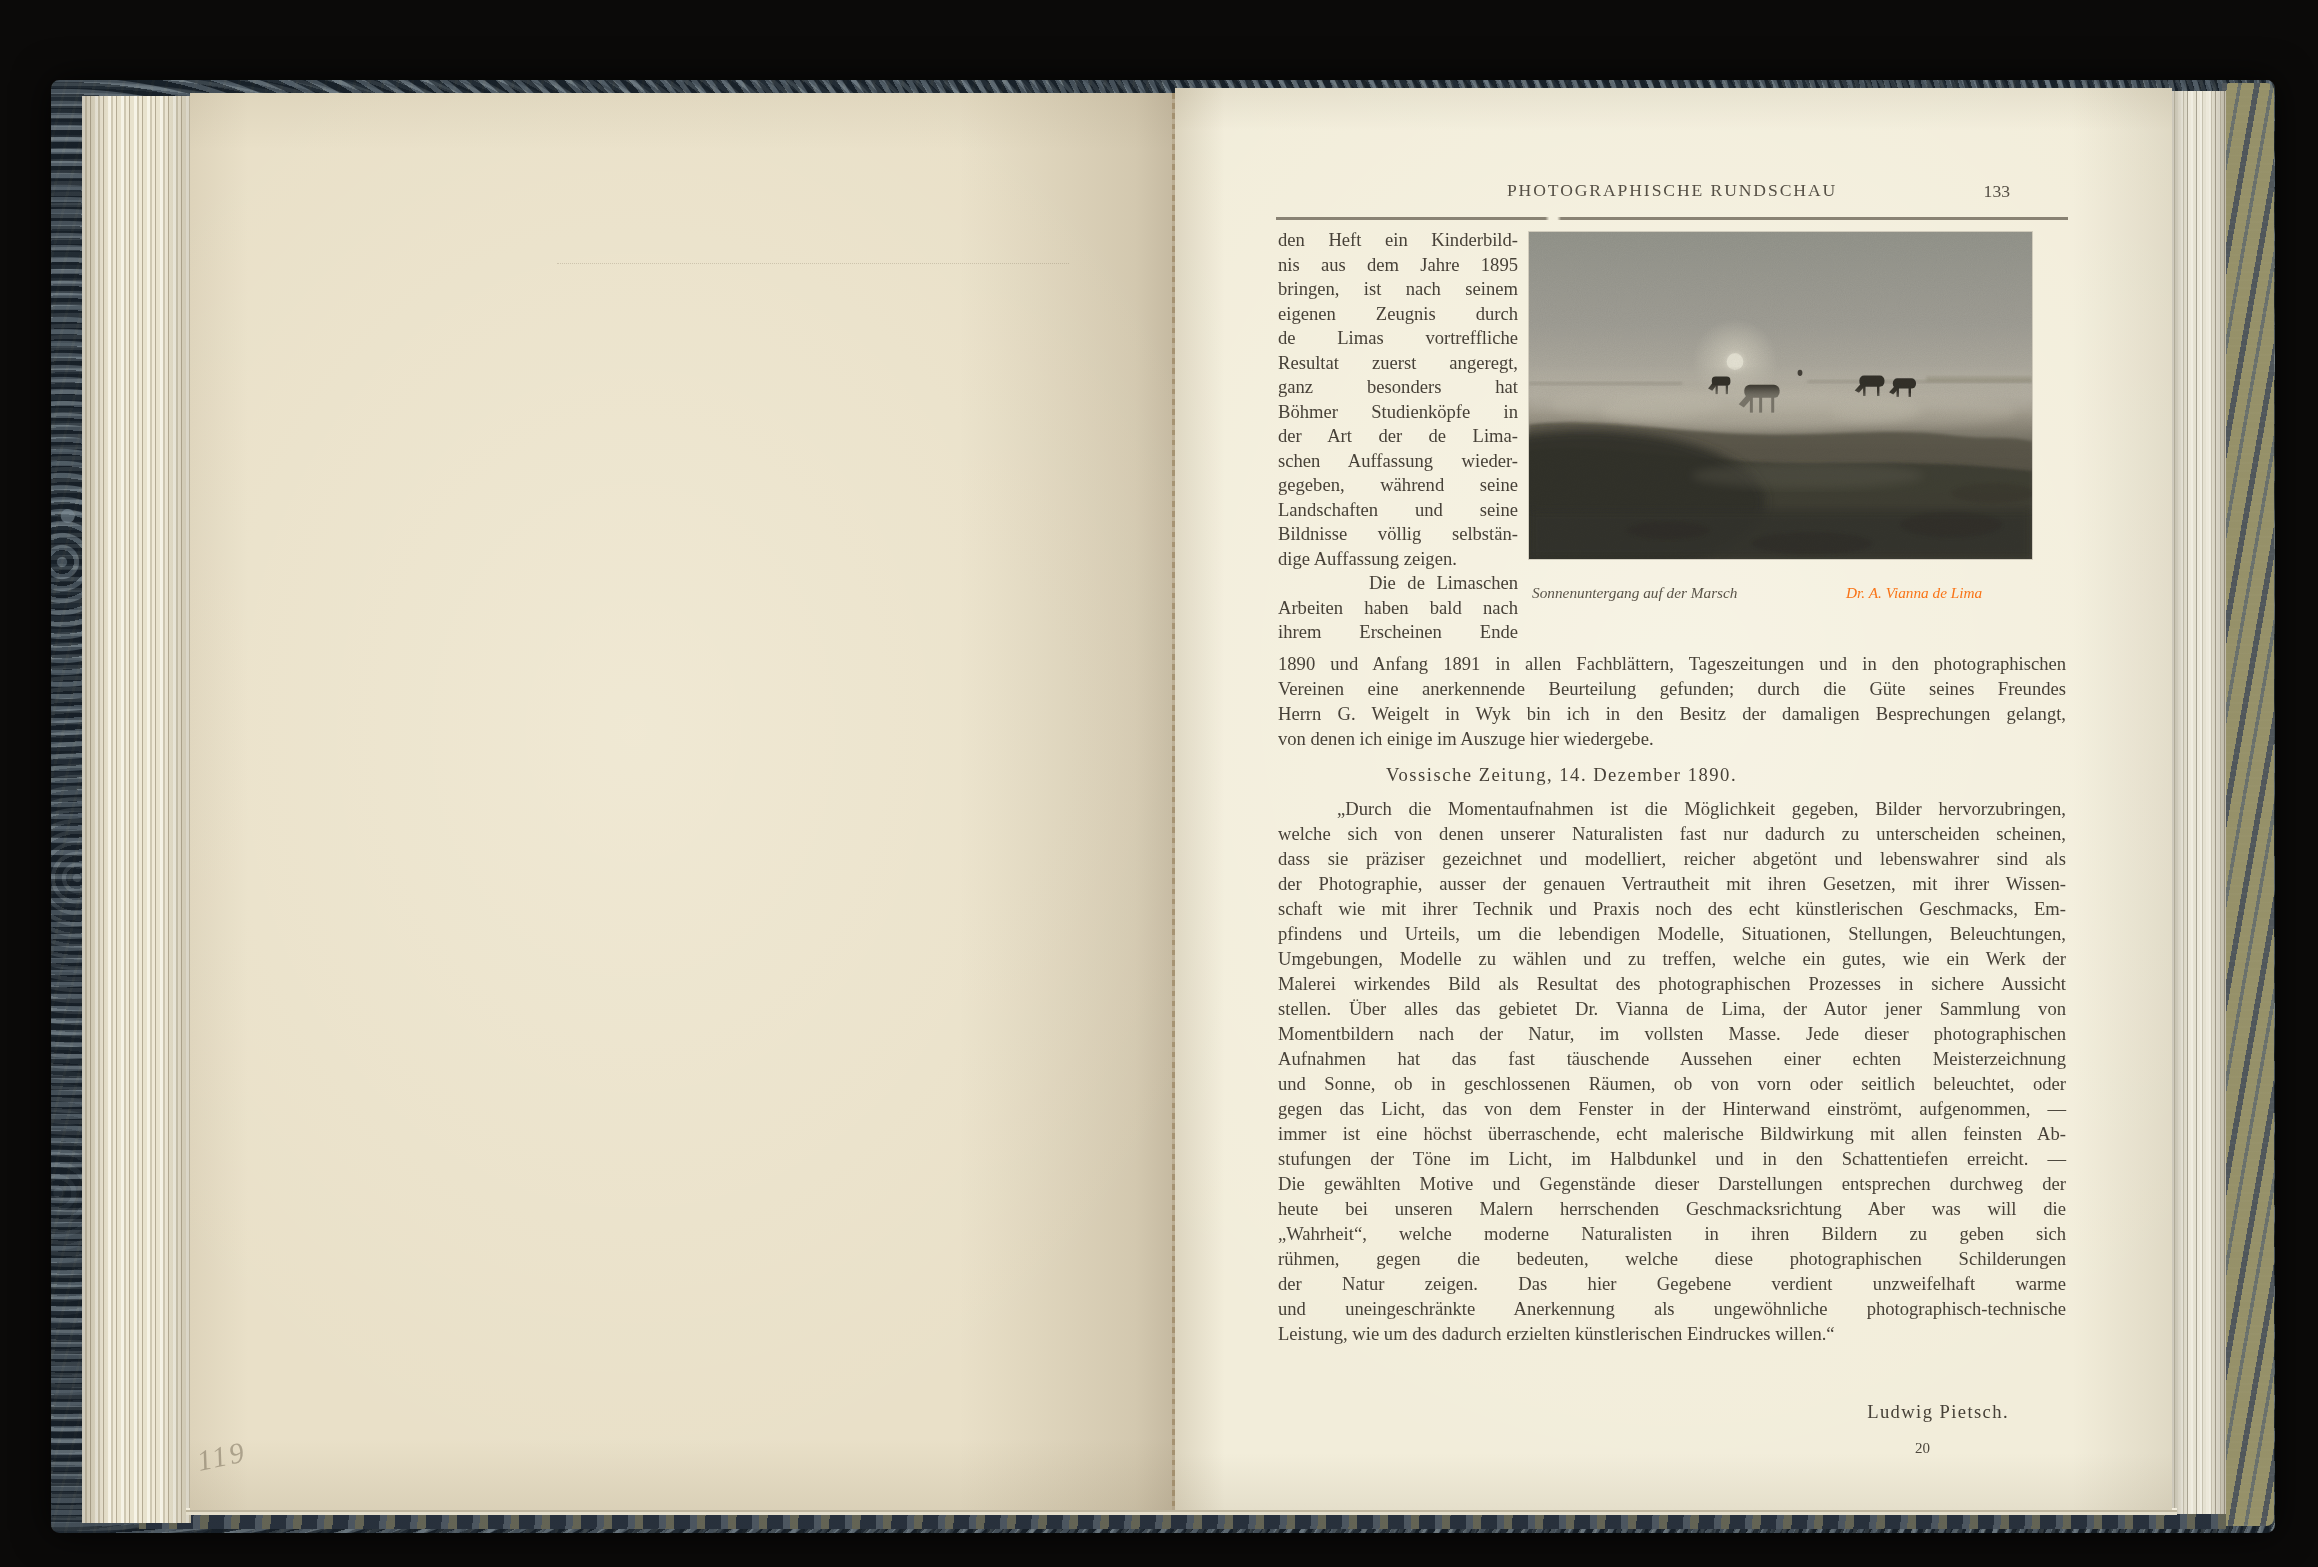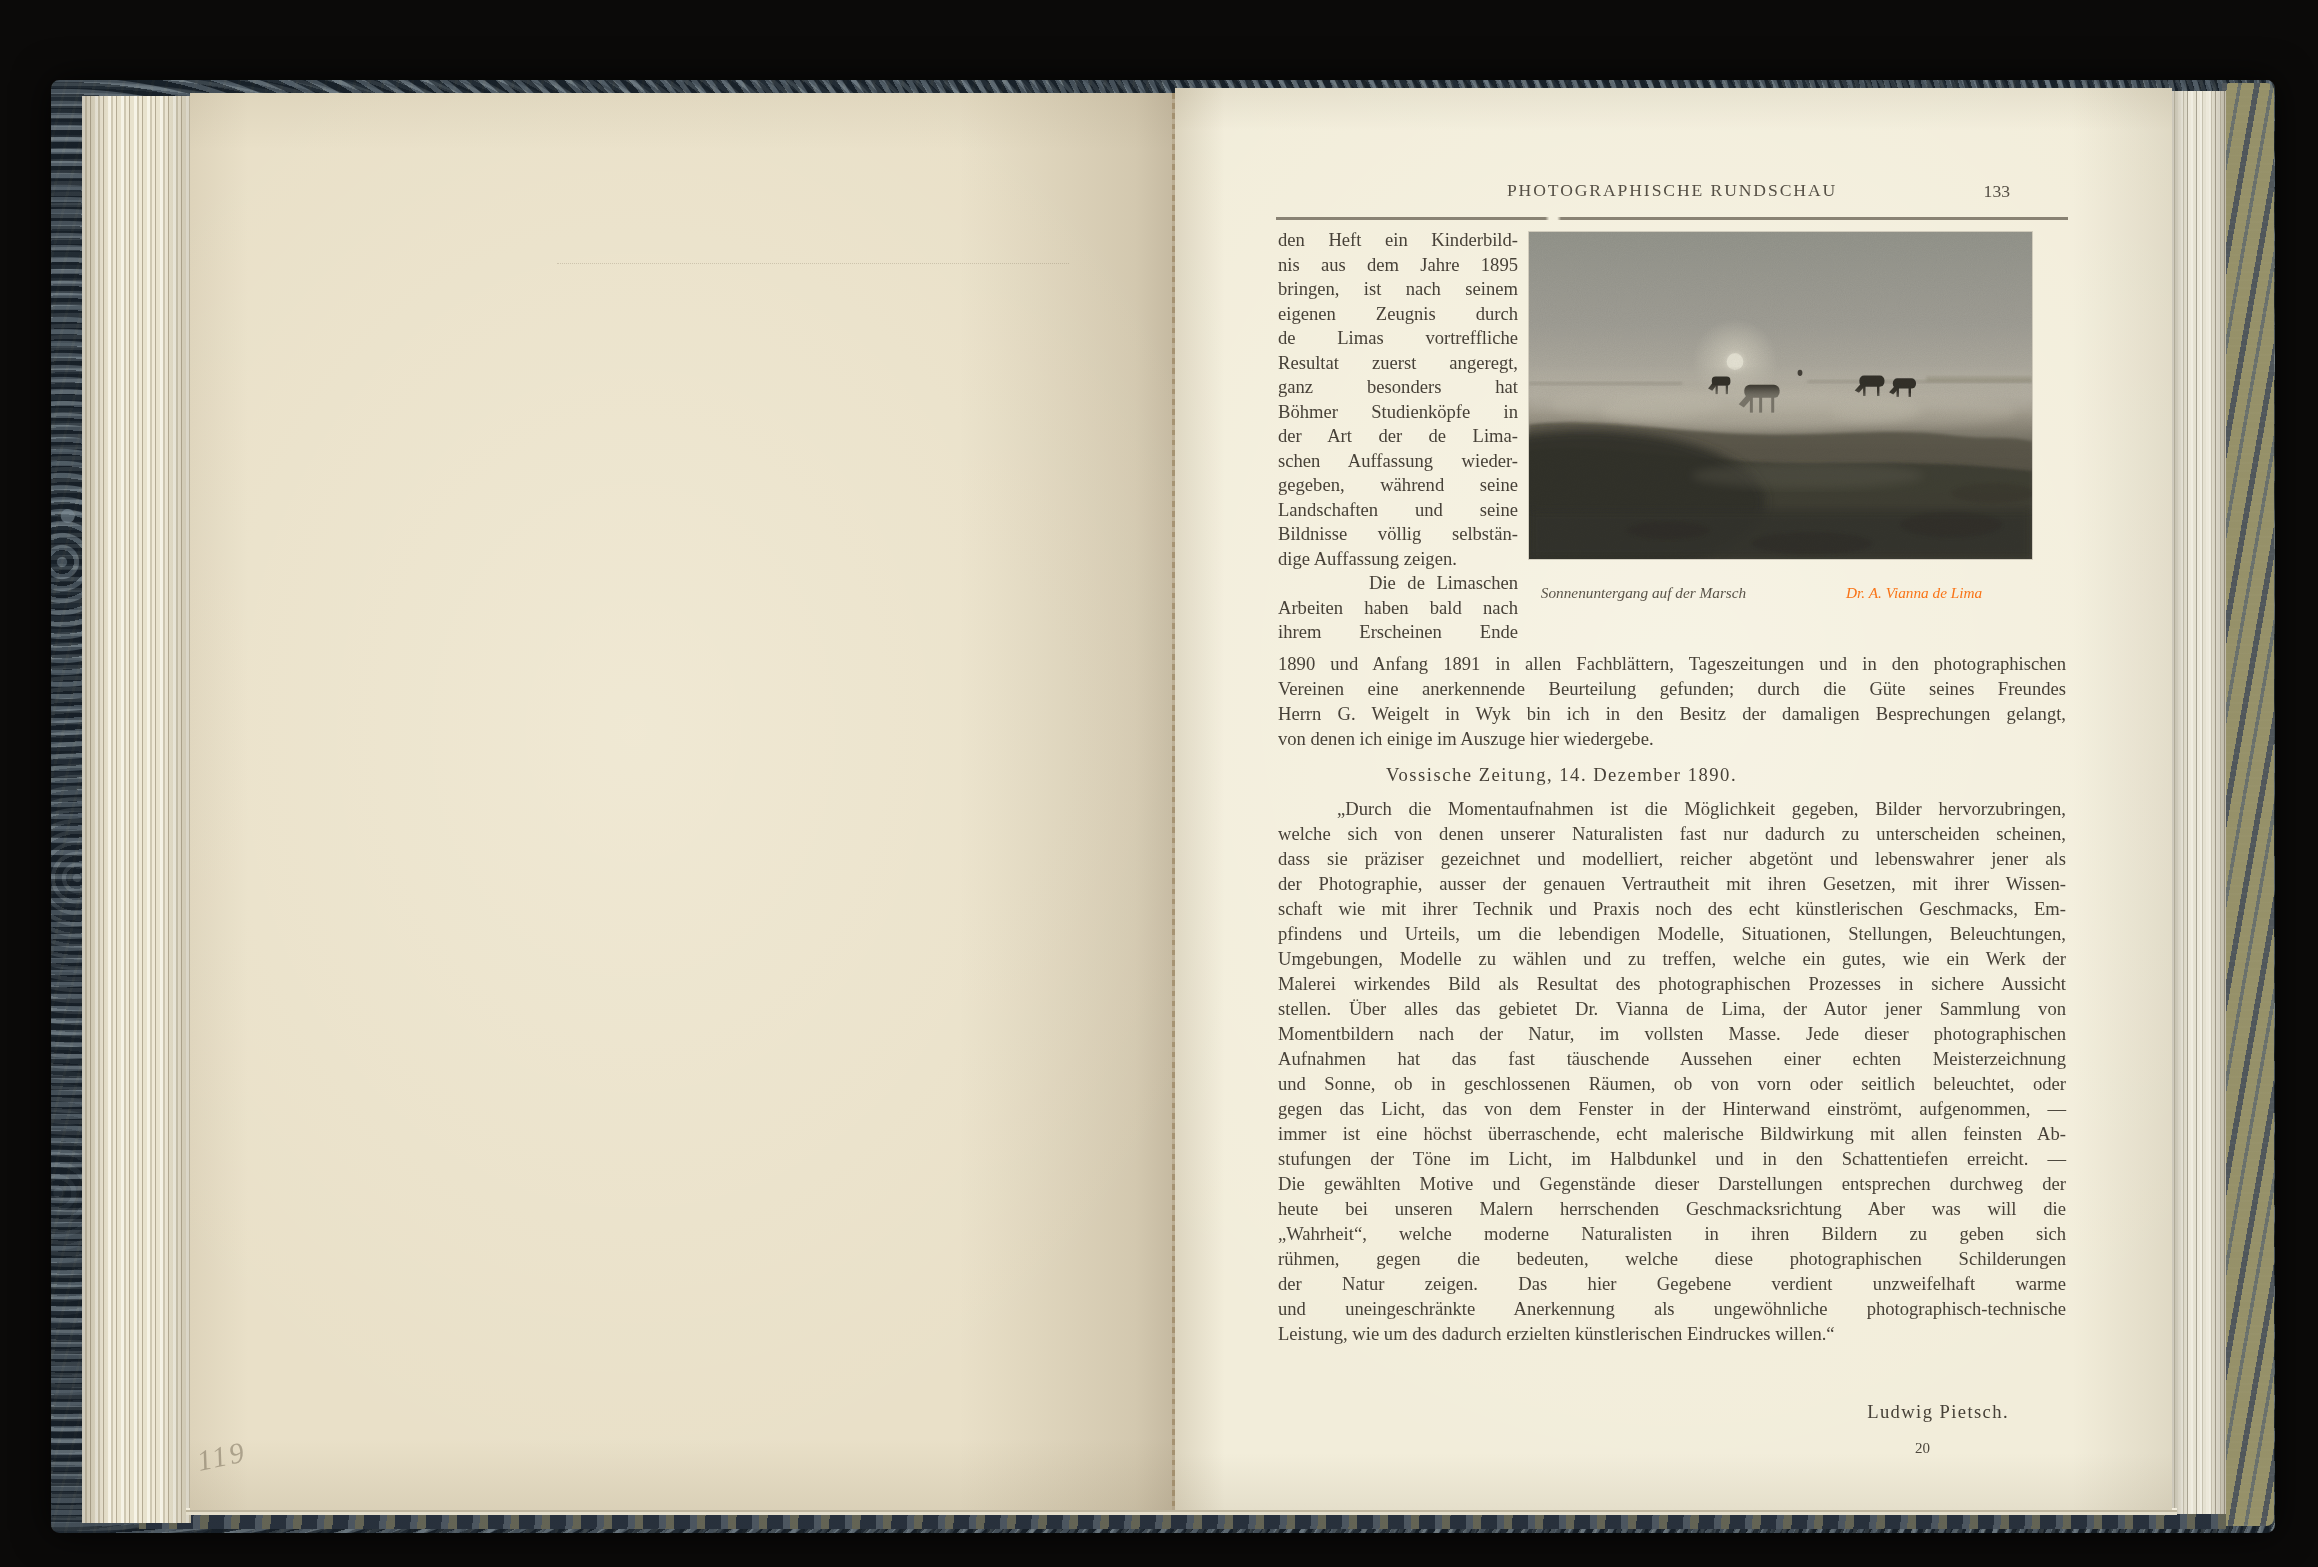--- a/index.html
+++ b/index.html
@@ -60,21 +60,21 @@
   .folio{position:absolute;right:56px;top:0.9px;font-size:17.6px;color:#554f45;}
   .header-rule{position:absolute;left:1276px;top:217px;width:792px;height:2.8px;
     background:linear-gradient(90deg,#6e6759 0 34%, rgba(0,0,0,0) 34.5% 35.5%, #6e6759 36% 100%);opacity:.8;}
   .tline{text-align:justify;text-align-last:justify;}
   .col-left{position:absolute;left:1278px;top:228px;width:240px;font-size:18.6px;line-height:24.5px;}
   .col-left .tline:nth-child(14){text-align-last:left;}
   .col-left .tline:nth-child(15){padding-left:91px;}
   .photo{position:absolute;left:1529px;top:232px;width:503px;height:327px;background:#a8a69d;
     box-shadow:0 0 0 0.9px rgba(90,85,70,.25);}
   .photo svg{display:block;width:100%;height:100%;}
-  .caption-left{position:absolute;left:1532px;top:584px;width:223px;text-align:center;
+  .caption-left{position:absolute;left:1532px;top:584px;width:223px;
     font-style:italic;font-size:15.3px;color:#595348;}
   .caption-right{position:absolute;left:1846px;top:584px;width:162px;text-align:left;
     font-style:italic;font-size:15.3px;color:#f97316;}
   .para1{position:absolute;left:1278px;top:651px;width:788px;font-size:18.6px;line-height:25px;}
   .para1 .tline:last-child{text-align-last:left;}
   .section-heading{position:absolute;left:1278px;top:764px;width:788px;font-size:18.6px;color:#474138;}
   .section-heading span{margin-left:108px;letter-spacing:1.5px;}
   .quote{position:absolute;left:1278px;top:796px;width:788px;font-size:18.6px;line-height:25px;}
   .quote .tline:first-child{padding-left:59px;}
   .quote .tline:last-child{text-align-last:left;}
@@ -222,21 +222,21 @@
       <div class="tline">von denen ich einige im Auszuge hier wiedergebe.</div>
     </div>
 
   <div class="section-heading">
     <span>Vossische Zeitung, 14. Dezember 1890.</span>
   </div>
 
   <div class="quote ink">
       <div class="tline">„Durch die Momentaufnahmen ist die Möglichkeit gegeben, Bilder hervorzubringen,</div>
       <div class="tline">welche sich von denen unserer Naturalisten fast nur dadurch zu unterscheiden scheinen,</div>
-      <div class="tline">dass sie präziser gezeichnet und modelliert, reicher abgetönt und lebenswahrer jener als</div>
+      <div class="tline">dass sie präziser gezeichnet und modelliert, reicher abgetönt und lebenswahrer sind als</div>
       <div class="tline">der Photographie, ausser der genauen Vertrautheit mit ihren Gesetzen, mit ihrer Wissen-</div>
       <div class="tline">schaft wie mit ihrer Technik und Praxis noch des echt künstlerischen Geschmacks, Em-</div>
       <div class="tline">pfindens und Urteils, um die lebendigen Modelle, Situationen, Stellungen, Beleuchtungen,</div>
       <div class="tline">Umgebungen, Modelle zu wählen und zu treffen, welche ein gutes, wie ein Werk der</div>
       <div class="tline">Malerei wirkendes Bild als Resultat des photographischen Prozesses in sichere Aussicht</div>
       <div class="tline">stellen. Über alles das gebietet Dr. Vianna de Lima, der Autor jener Sammlung von</div>
       <div class="tline">Momentbildern nach der Natur, im vollsten Masse. Jede dieser photographischen</div>
       <div class="tline">Aufnahmen hat das fast täuschende Aussehen einer echten Meisterzeichnung</div>
       <div class="tline">und Sonne, ob in geschlossenen Räumen, ob von vorn oder seitlich beleuchtet, oder</div>
       <div class="tline">gegen das Licht, das von dem Fenster in der Hinterwand einströmt, aufgenommen, —</div>

